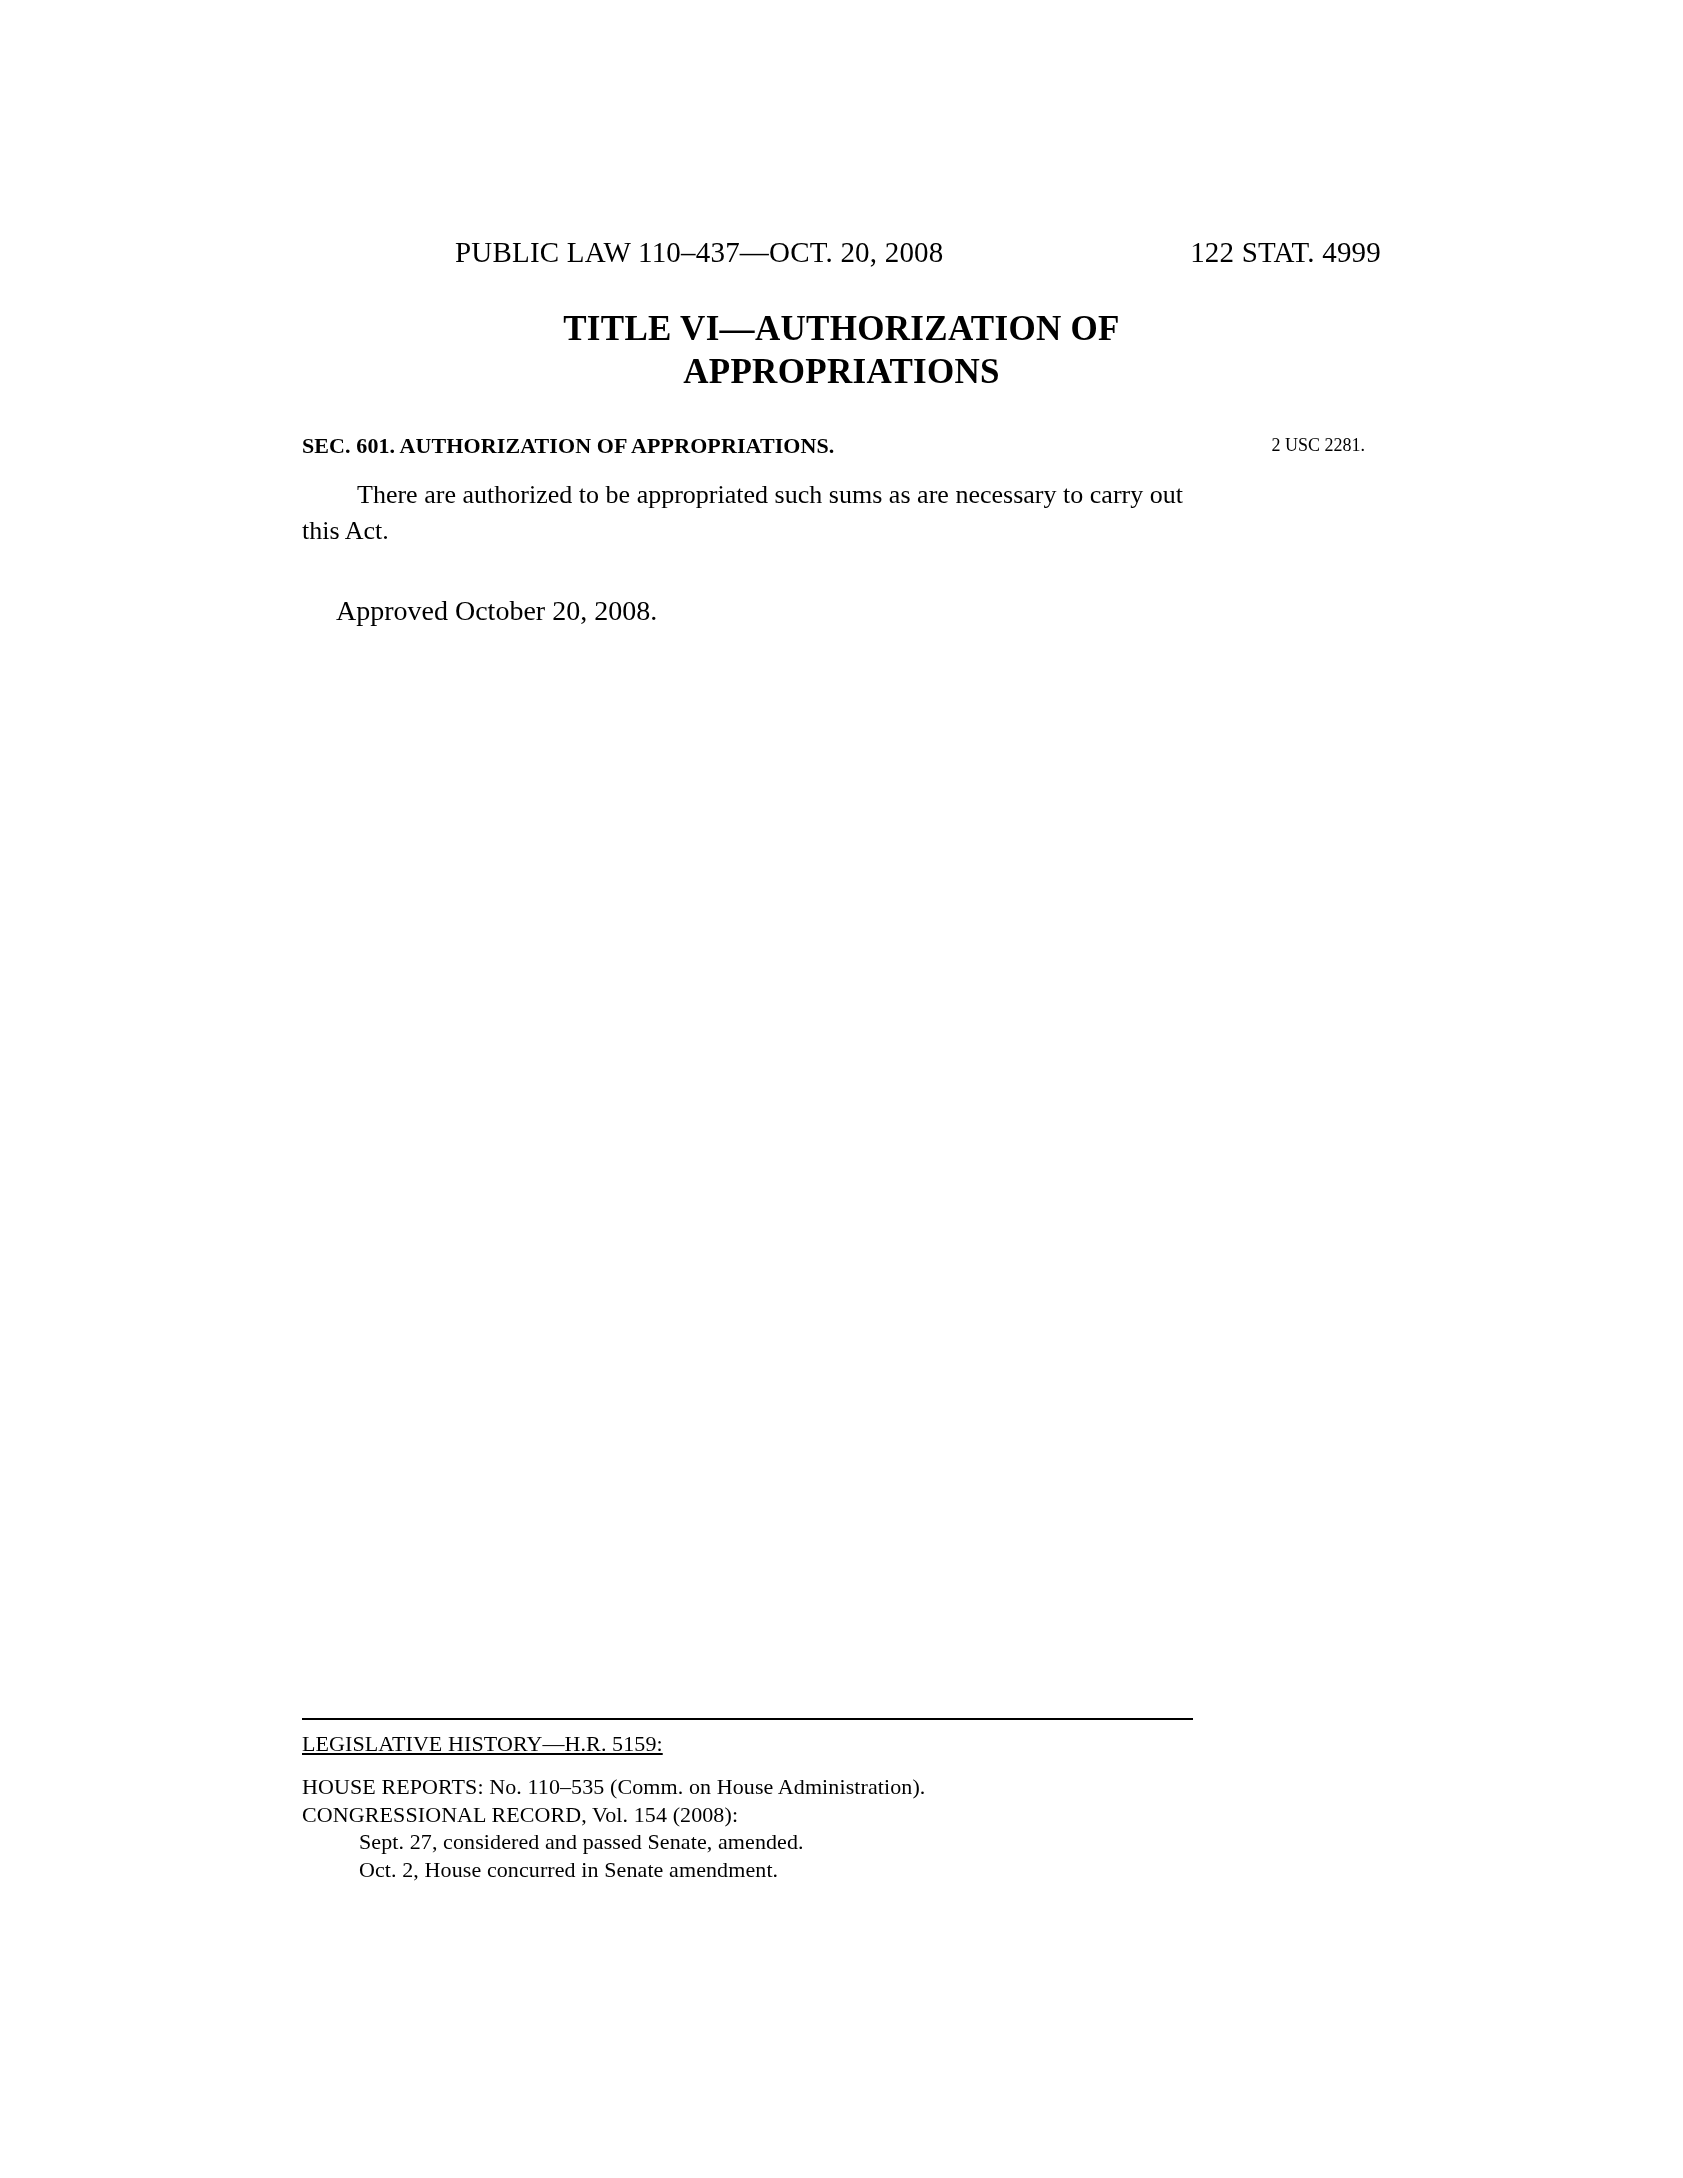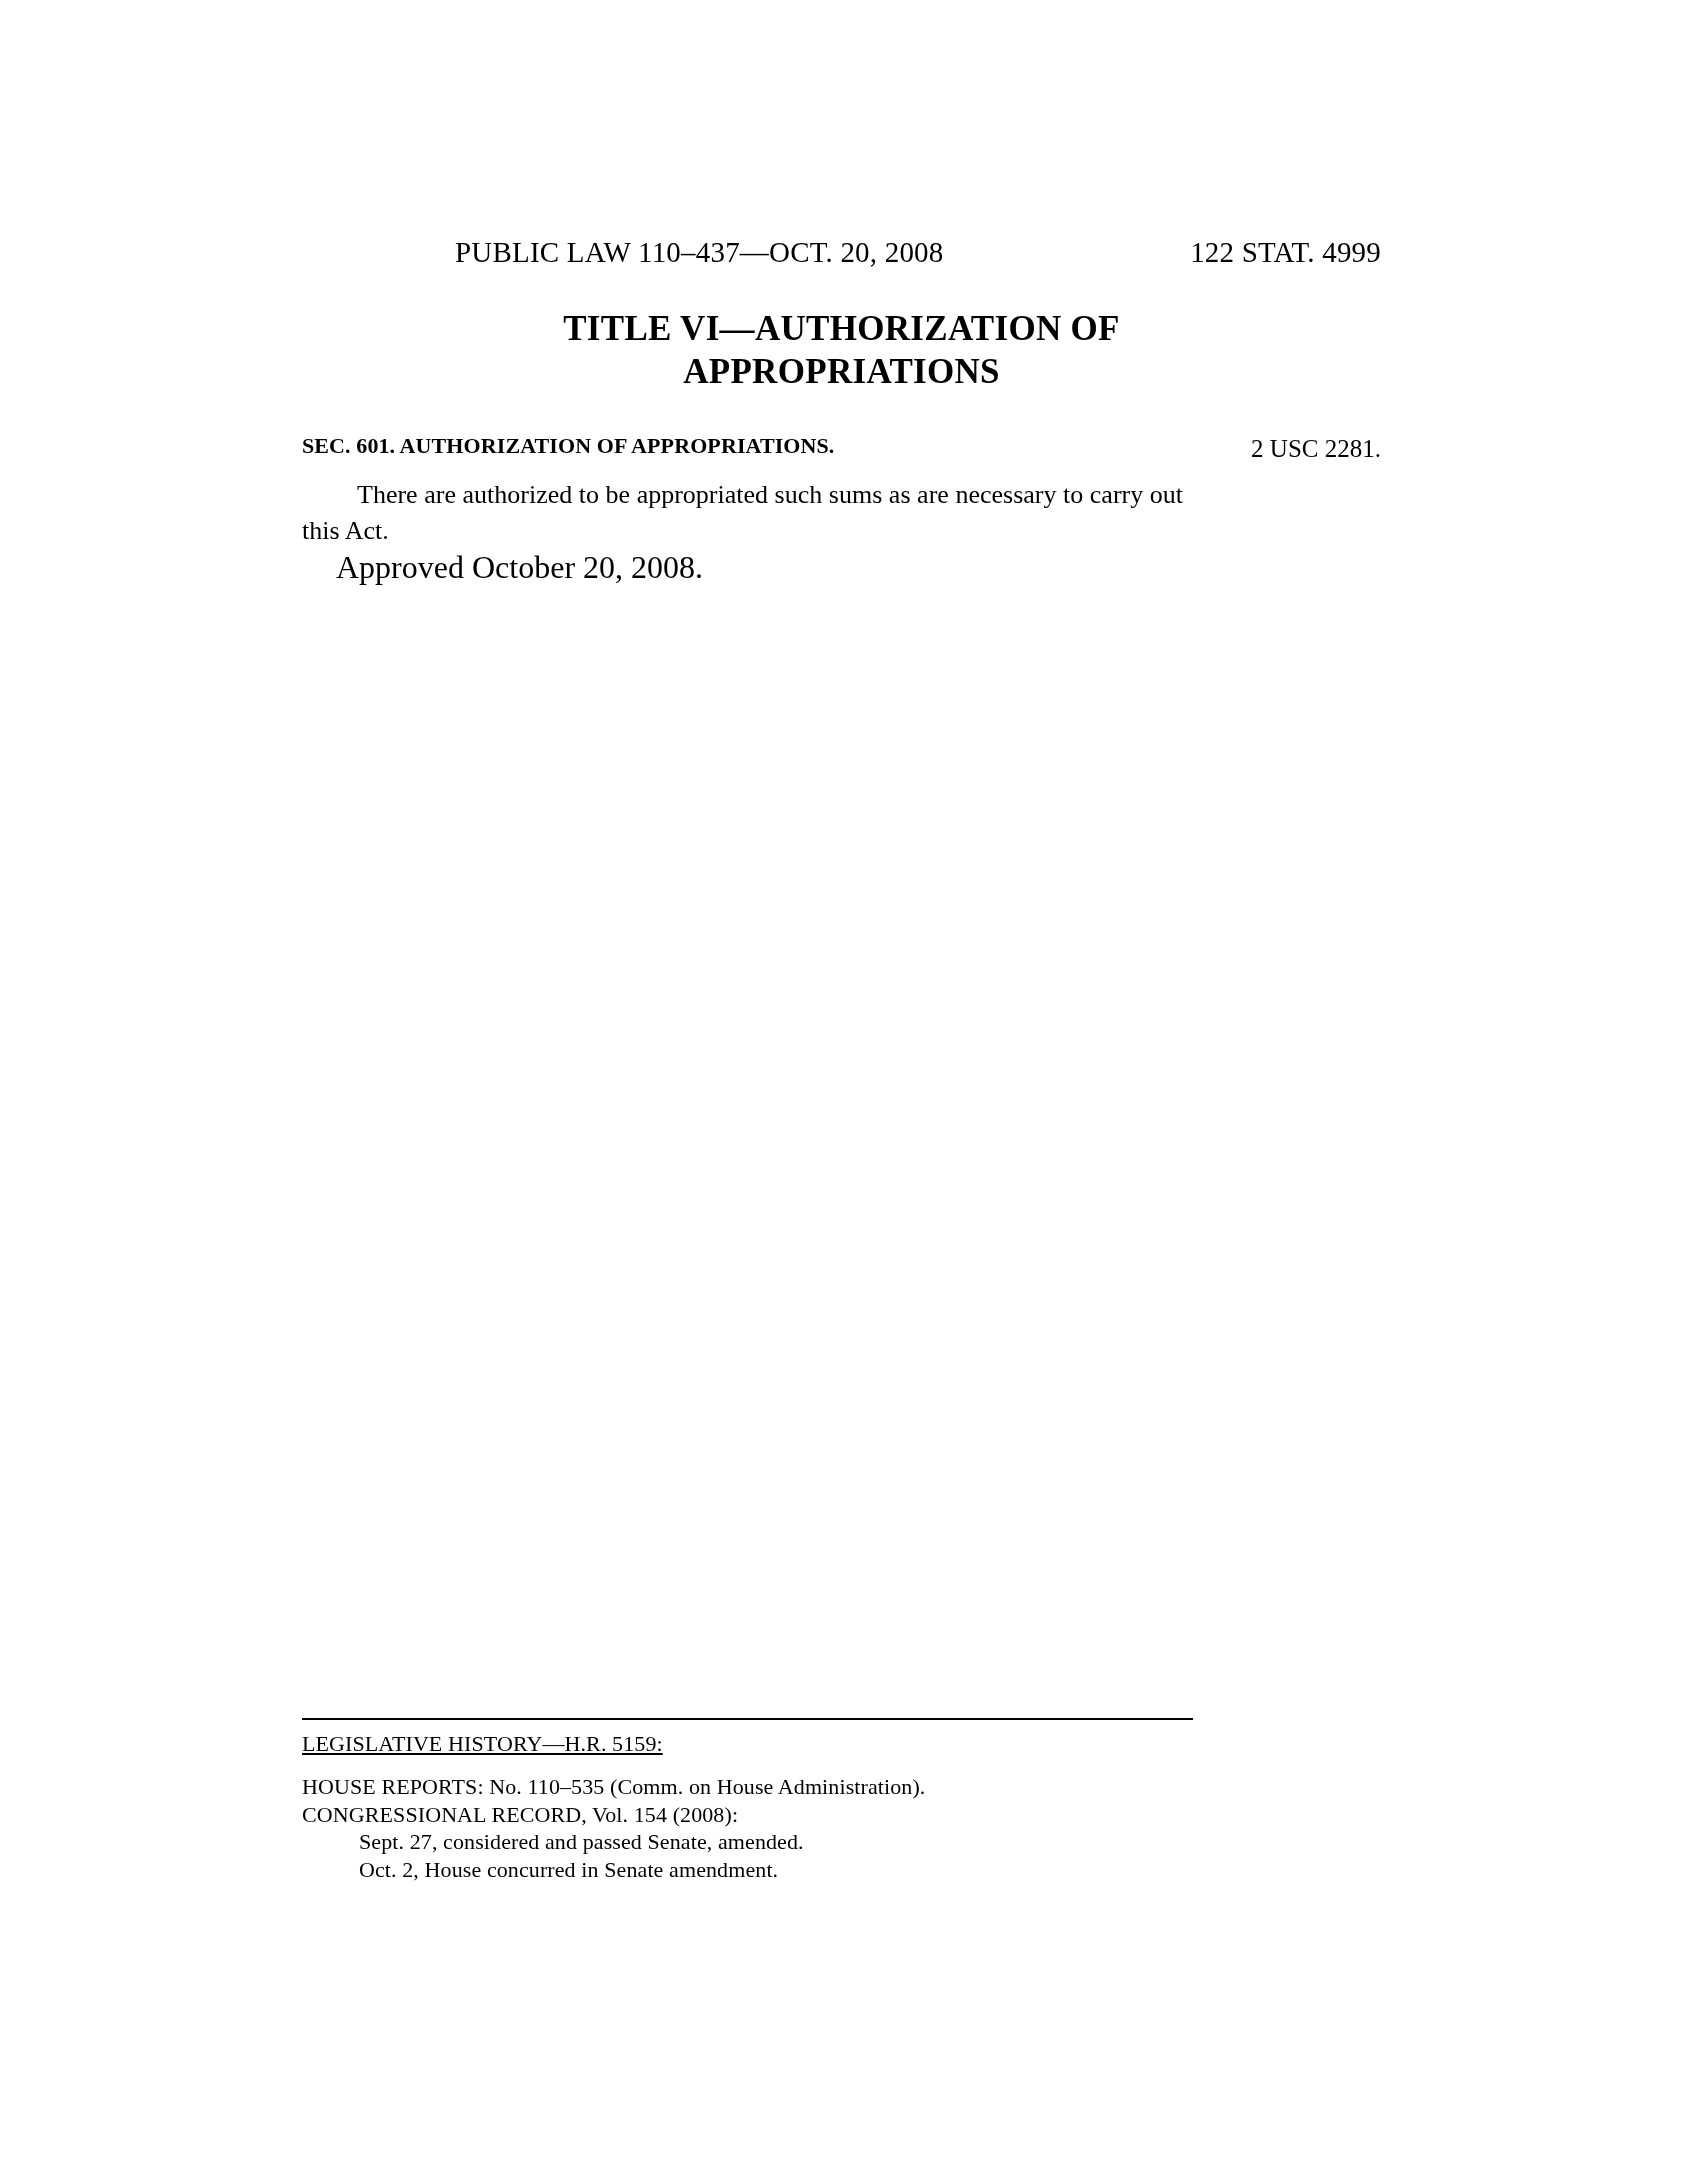--- a/index.html
+++ b/index.html
@@ -70,37 +70,38 @@
     height: 32px;
   }
   .section-heading {
     font-weight: bold;
     font-size: 22px;
     letter-spacing: 0.1px;
     white-space: nowrap;
   }
   .sidenote {
     position: absolute;
-    right: 0;
+    right: 16px;
     top: 2px;
-    font-size: 25px;
+    font-size: 18px;
     white-space: nowrap;
   }
 
   
   .body-par {
     margin-top: 12px;
     font-size: 26px;
     line-height: 1.38;
     text-align: justify;
     text-indent: 55px;
     width: 881px;
   }
   .approved {
-    font-size: 32px;
+    margin-top: 46px;
+    font-size: 28px;
     text-indent: 34px;
   }
 
   
   .footer {
     position: absolute;
     left: 302px;
     top: 1718px;
     width: 891px;
   }

